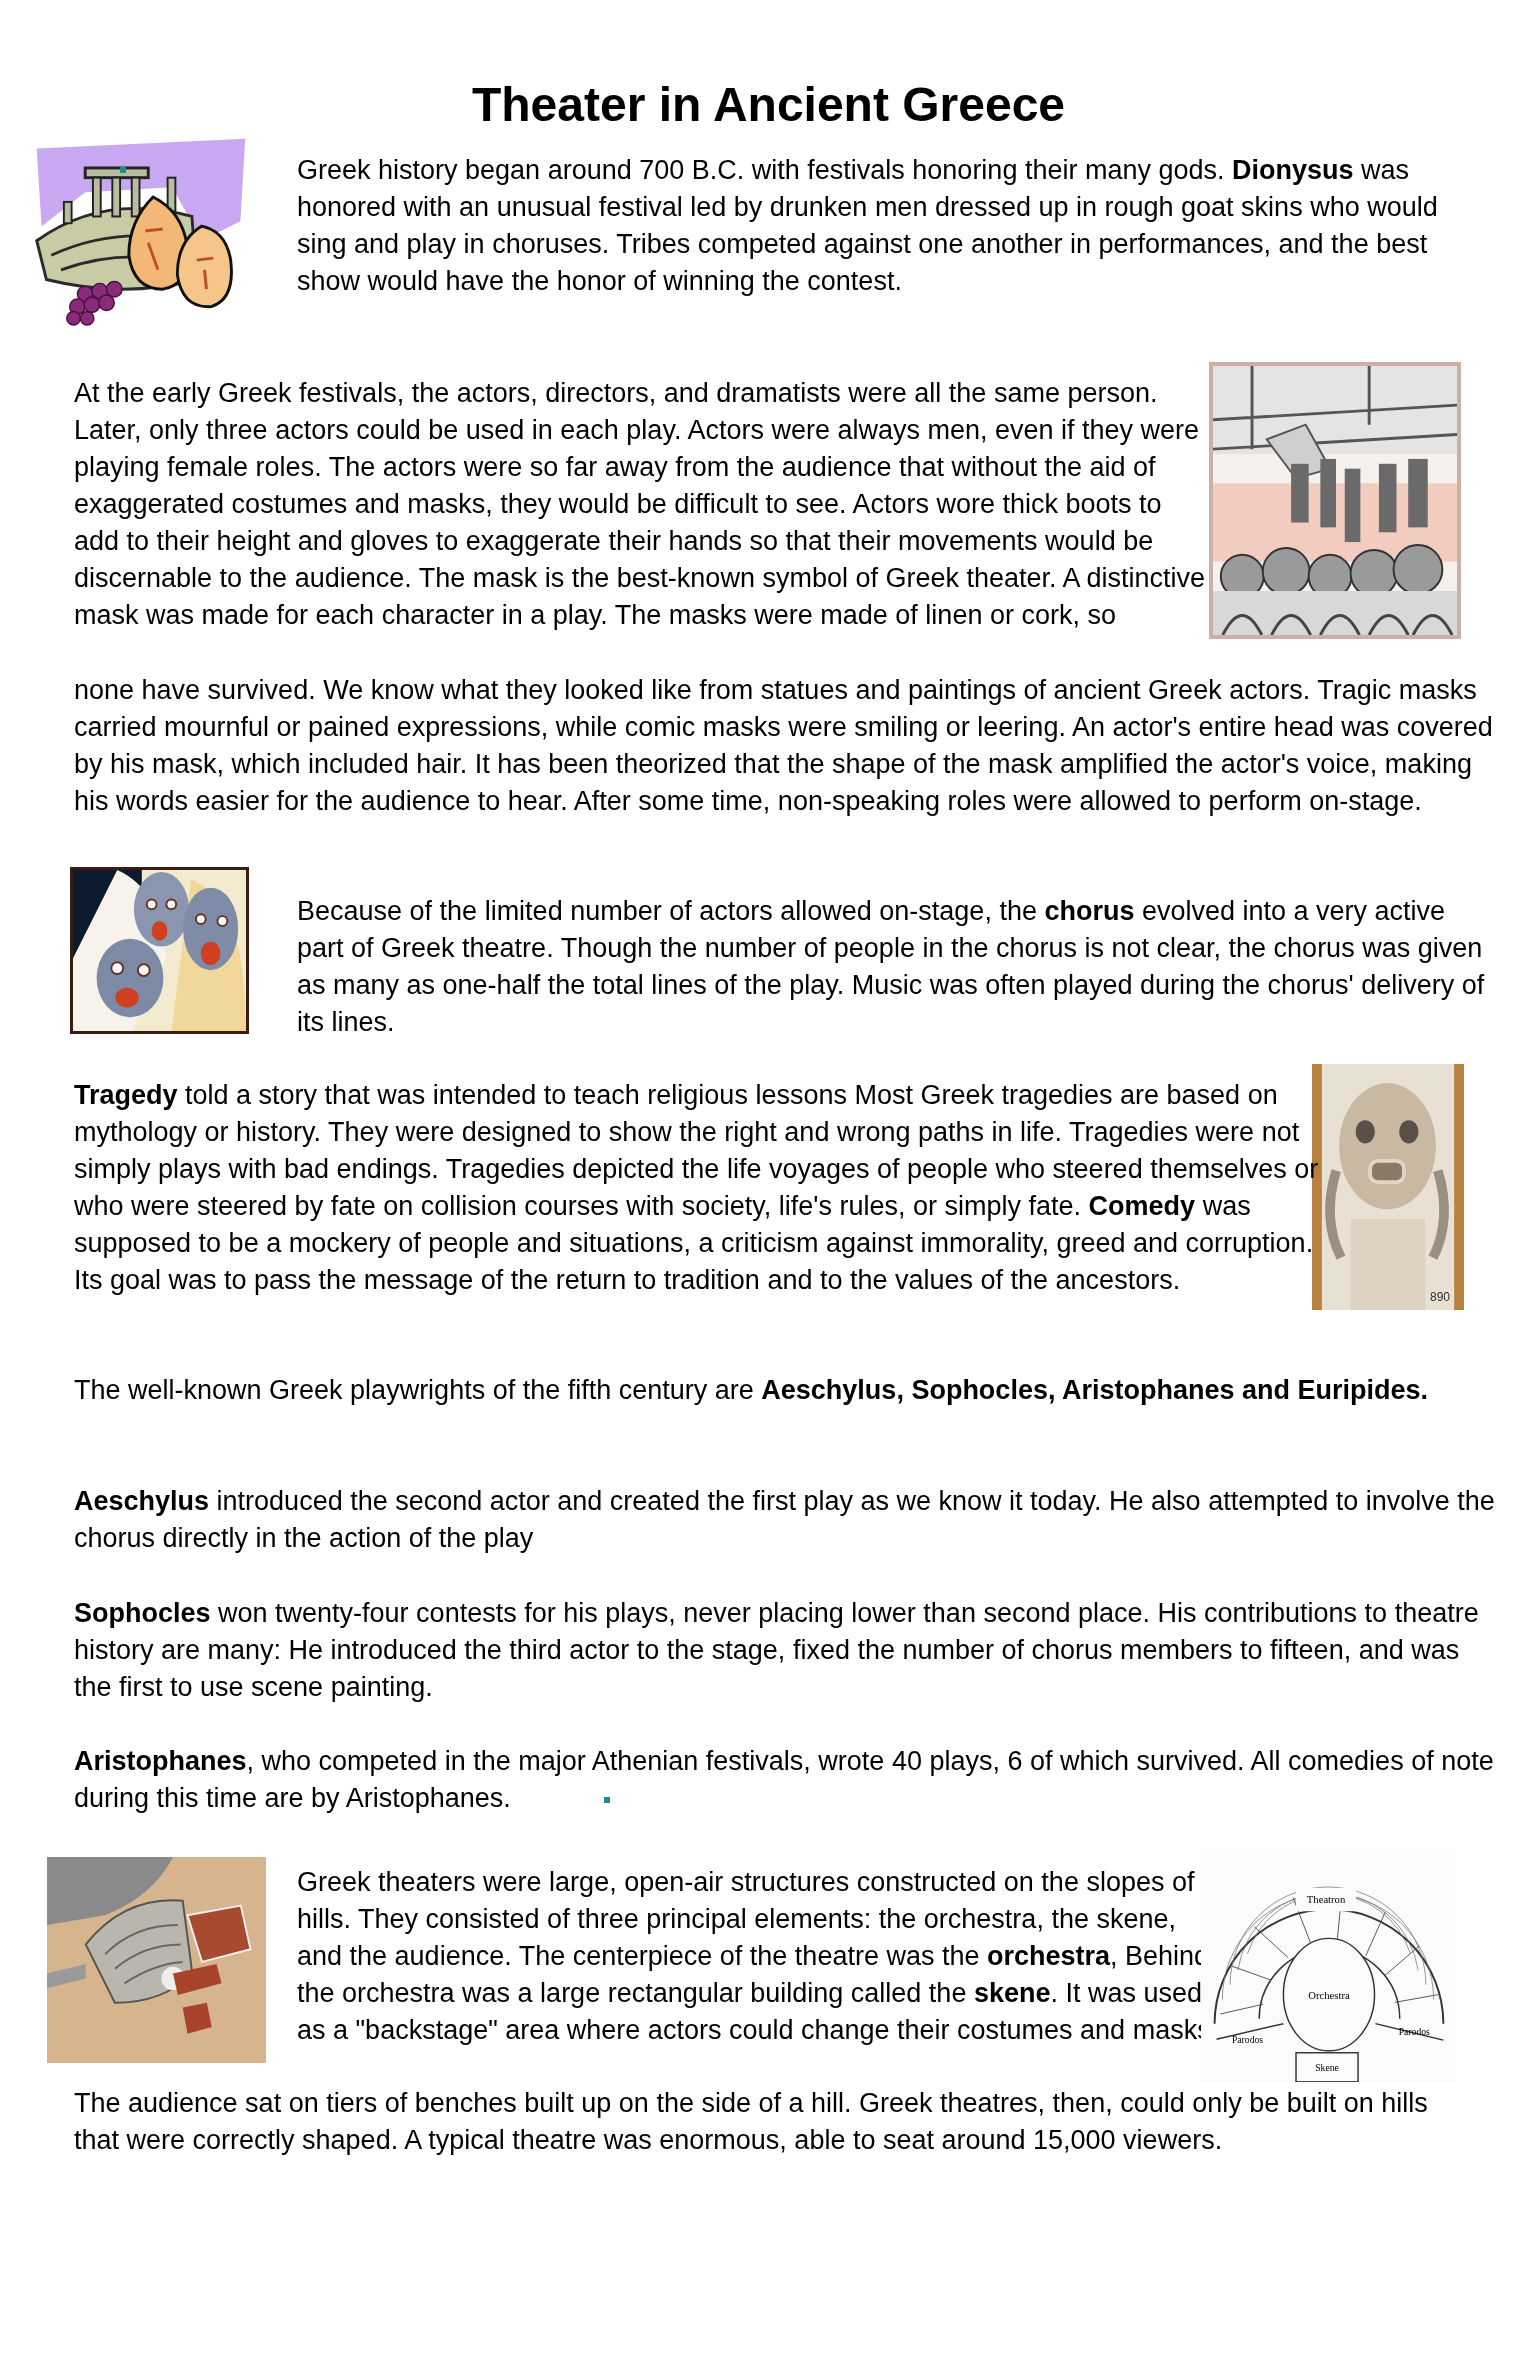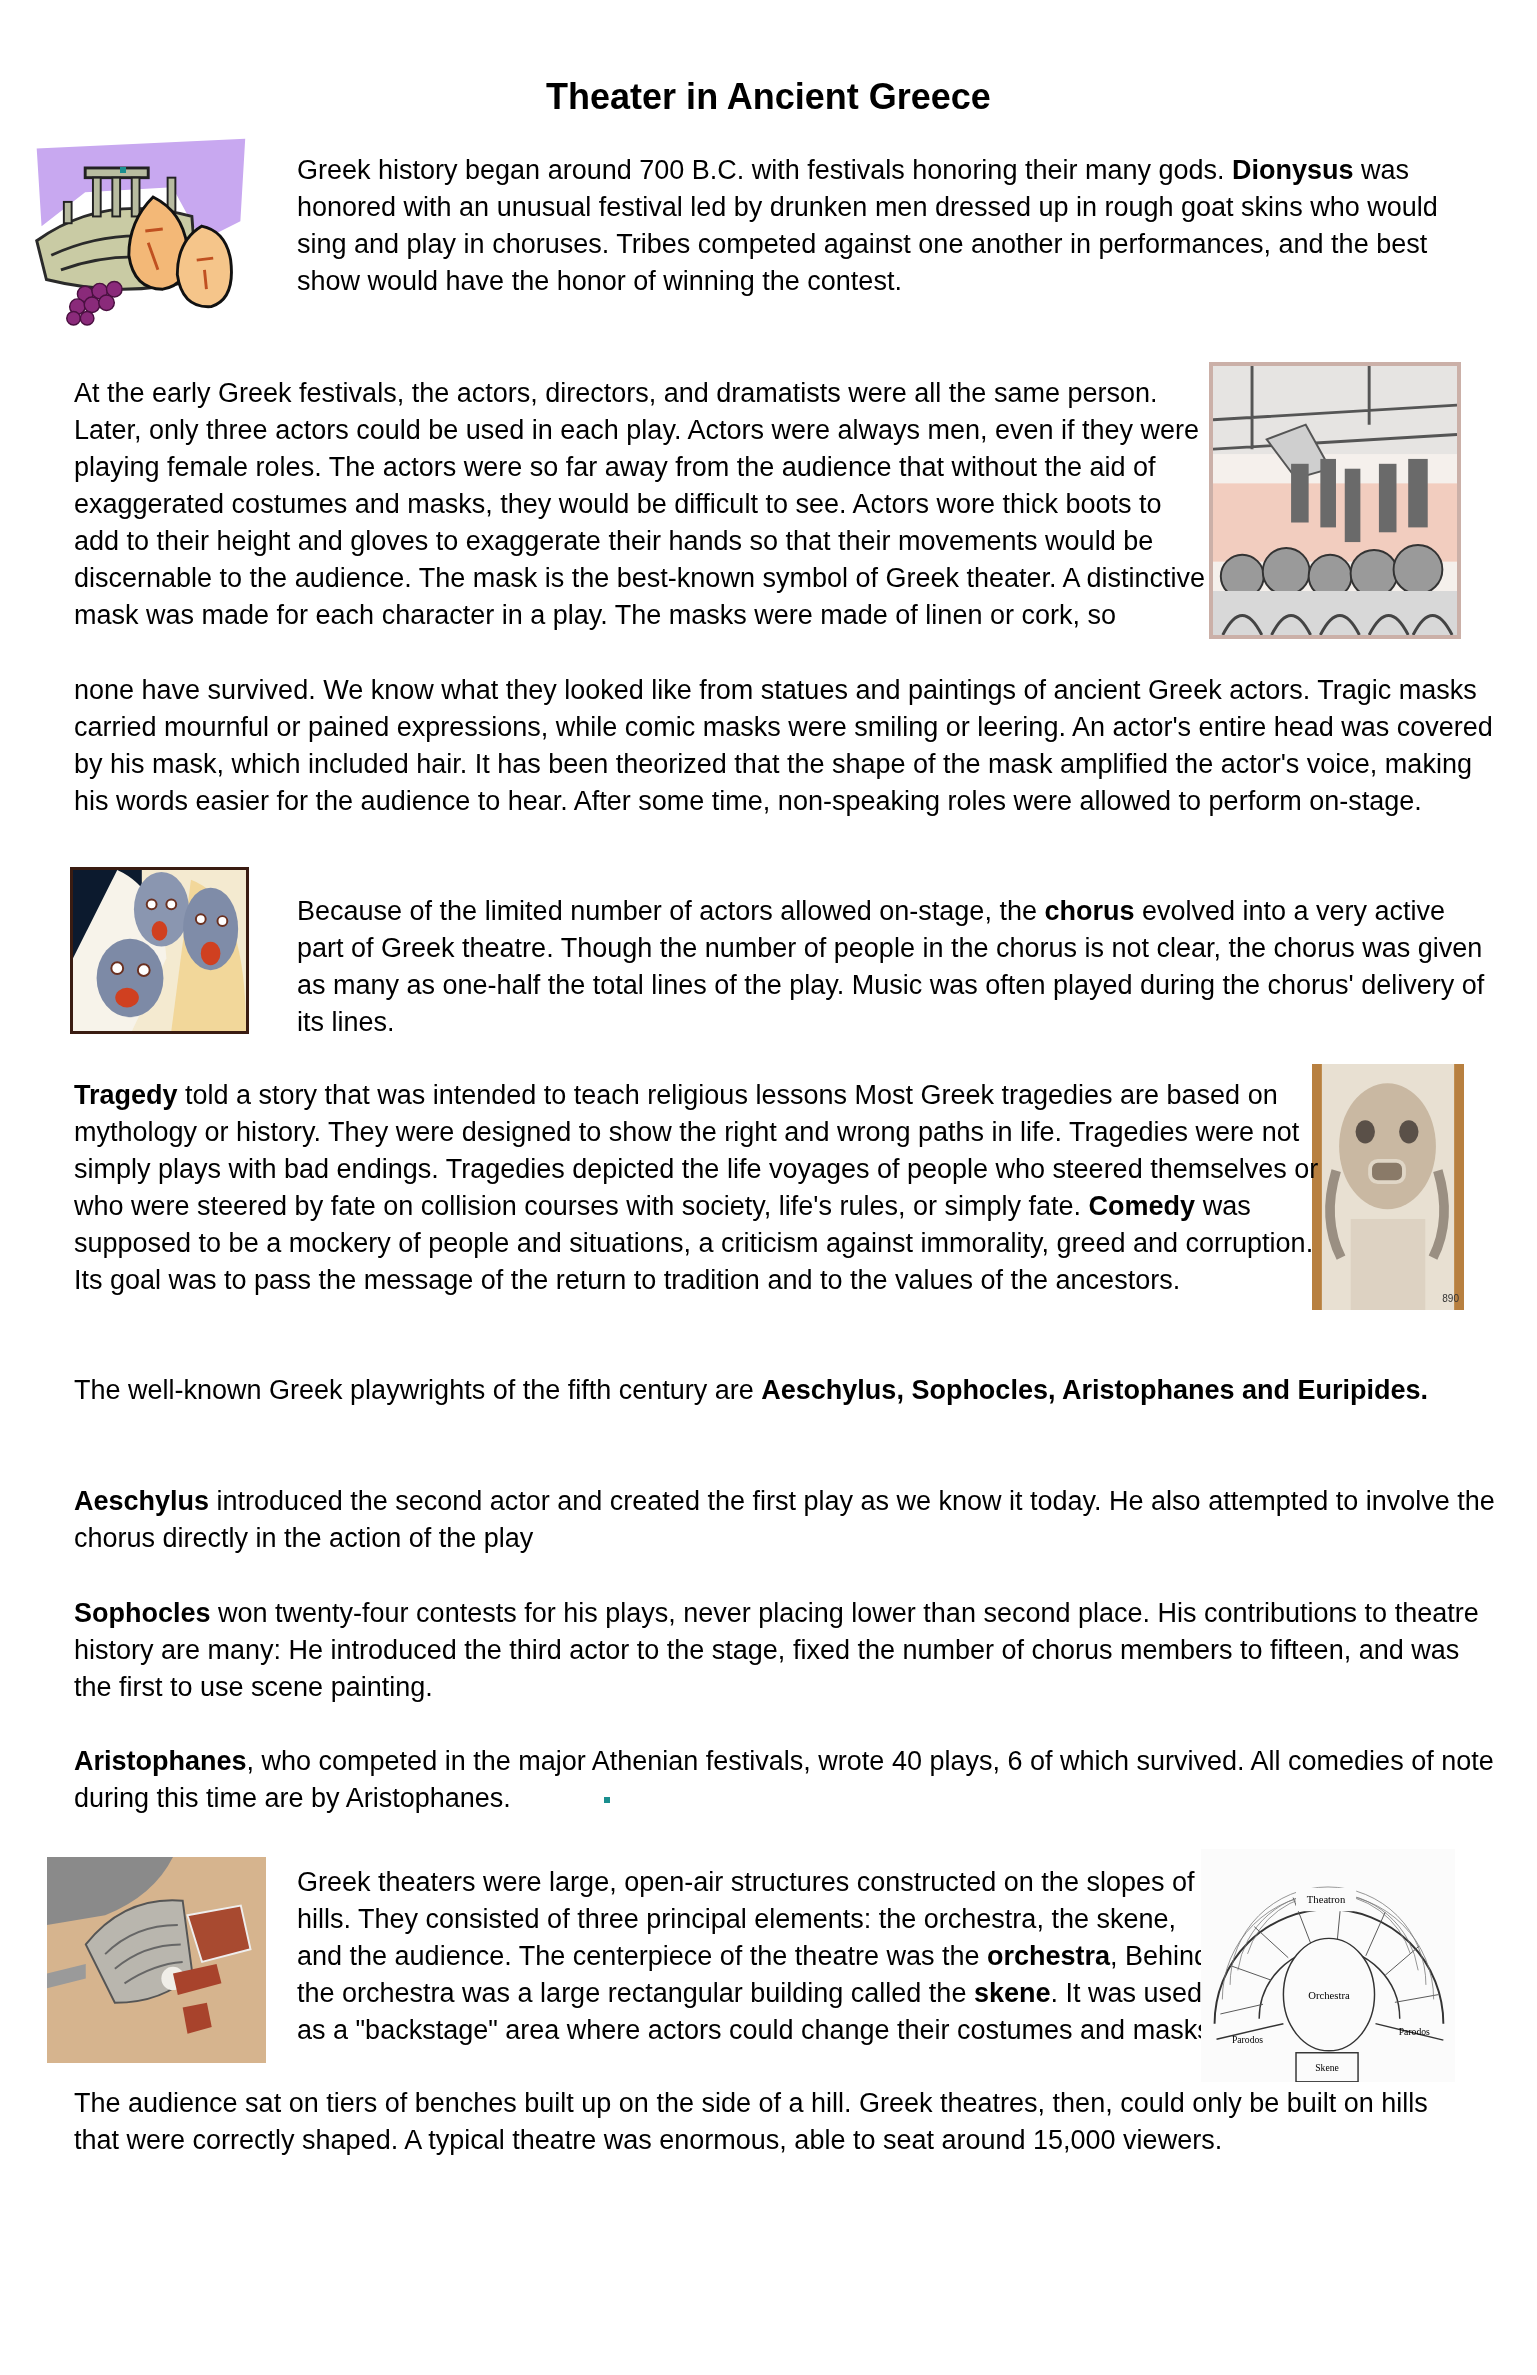--- a/index.html
+++ b/index.html
@@ -3,21 +3,21 @@
 <meta charset="utf-8">
 <style>
   html, body { margin: 0; padding: 0; background: #ffffff; }
   body {
     width: 1537px; height: 2375px; position: relative; overflow: hidden;
     font-family: "Liberation Sans", "DejaVu Sans", sans-serif;
     color: #000;
   }
   .title {
     position: absolute; left: 0; width: 1537px; top: 41px;
-    text-align: center; font-weight: bold; font-size: 36px; line-height: 64px;
+    text-align: center; font-weight: bold; font-size: 48px; line-height: 64px;
   }
   .para {
     position: absolute; font-size: 27px; line-height: 37px; margin: 16px;
   }
   .para b { font-weight: bold; }
   .img { position: absolute; overflow: hidden; }
   .img svg { display: block; width: 100%; height: 100%; }
   .fleck { position: absolute; width: 5.8px; height: 5.8px; background: #1a8f8f; }
 </style>
 </head>
@@ -122,21 +122,21 @@
     <rect x="10" y="0" width="137" height="254" fill="#e8e0d2"></rect>
     <rect x="0" y="0" width="10" height="254" fill="#b88040"></rect>
     <rect x="147" y="0" width="10" height="254" fill="#b88040"></rect>
     <ellipse cx="78" cy="85" rx="50" ry="65" fill="#c9b8a2"></ellipse>
     <ellipse cx="55" cy="70" rx="10" ry="12" fill="#5a5048"></ellipse>
     <ellipse cx="100" cy="70" rx="10" ry="12" fill="#5a5048"></ellipse>
     <rect x="60" y="100" width="35" height="22" rx="8" fill="#8a7a68" stroke="#e0d6c6" stroke-width="4"></rect>
     <path d="M25,110 Q10,160 30,200 M130,110 Q145,160 125,200" stroke="#9a8f82" stroke-width="10" fill="none"></path>
     <rect x="40" y="160" width="77" height="94" fill="#ddd2c2"></rect>
   </svg>
-  <span style="position:absolute;right:5px;bottom:5.8px;font-size:10px;color:#333;">890</span>
+  <span style="position:absolute;right:14px;bottom:5.8px;font-size:12px;color:#333;">890</span>
 </div>
 
 <p class="para" style="left:58px;top:1061px;width:1252px;">
   <b>Tragedy</b><span> told a story that was intended to teach religious lessons Most Greek tragedies are based on mythology or history. They were designed to show the right and wrong paths in life. Tragedies were not simply plays with bad endings. Tragedies depicted the life voyages of people who steered themselves or who were steered by fate on collision courses with society, life's rules, or simply fate. </span><b>Comedy</b><span> was supposed to be a mockery of people and situations, a criticism against immorality, greed and corruption. Its goal was to pass the message of the return to tradition and to the values of the ancestors.</span>
 </p>
 
 <p class="para" style="left:58px;top:1356px;width:1426px;">
   <span>The well-known Greek playwrights of the fifth century are </span><b>Aeschylus, Sophocles, Aristophanes and Euripides.</b>
 </p>
 

